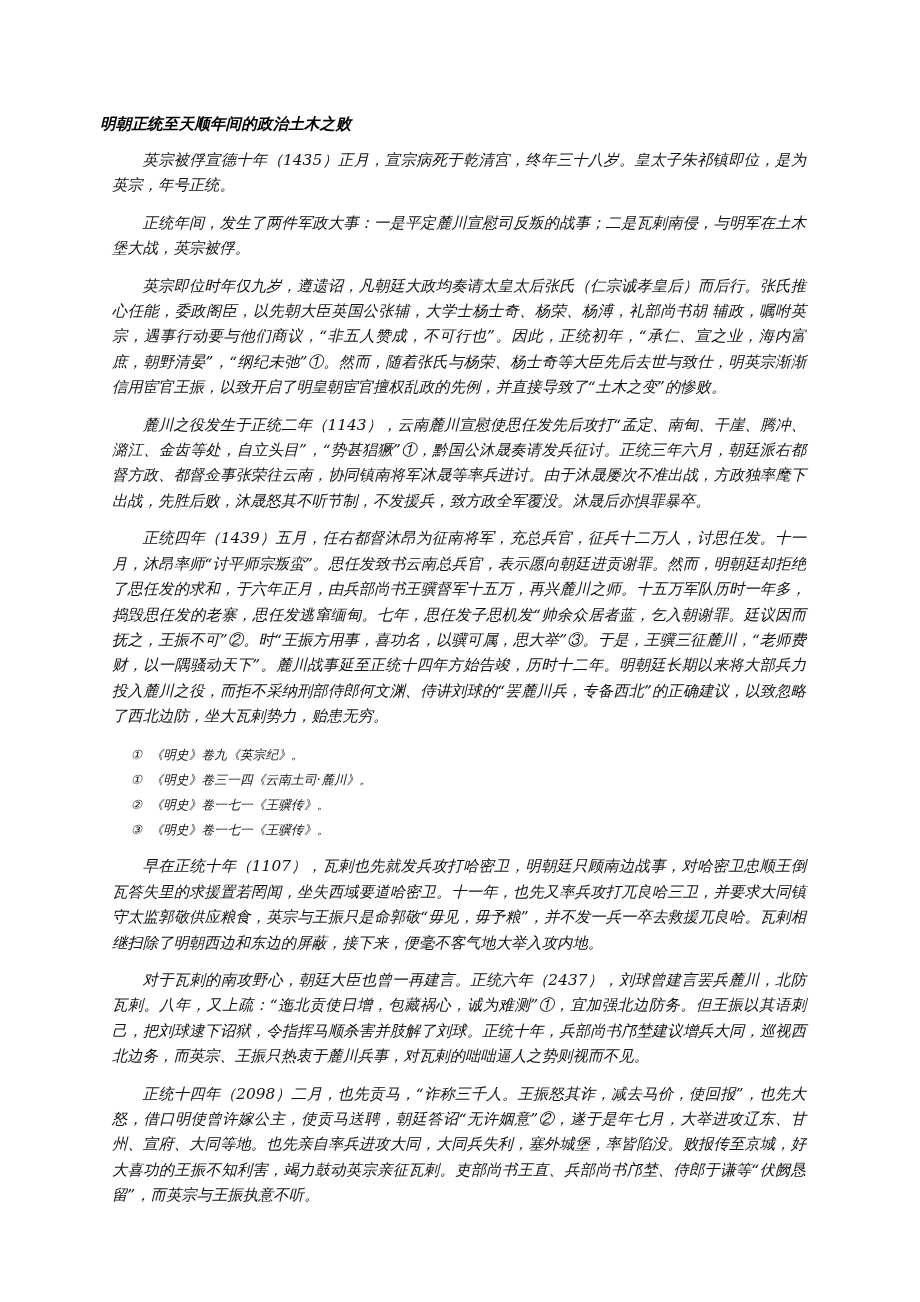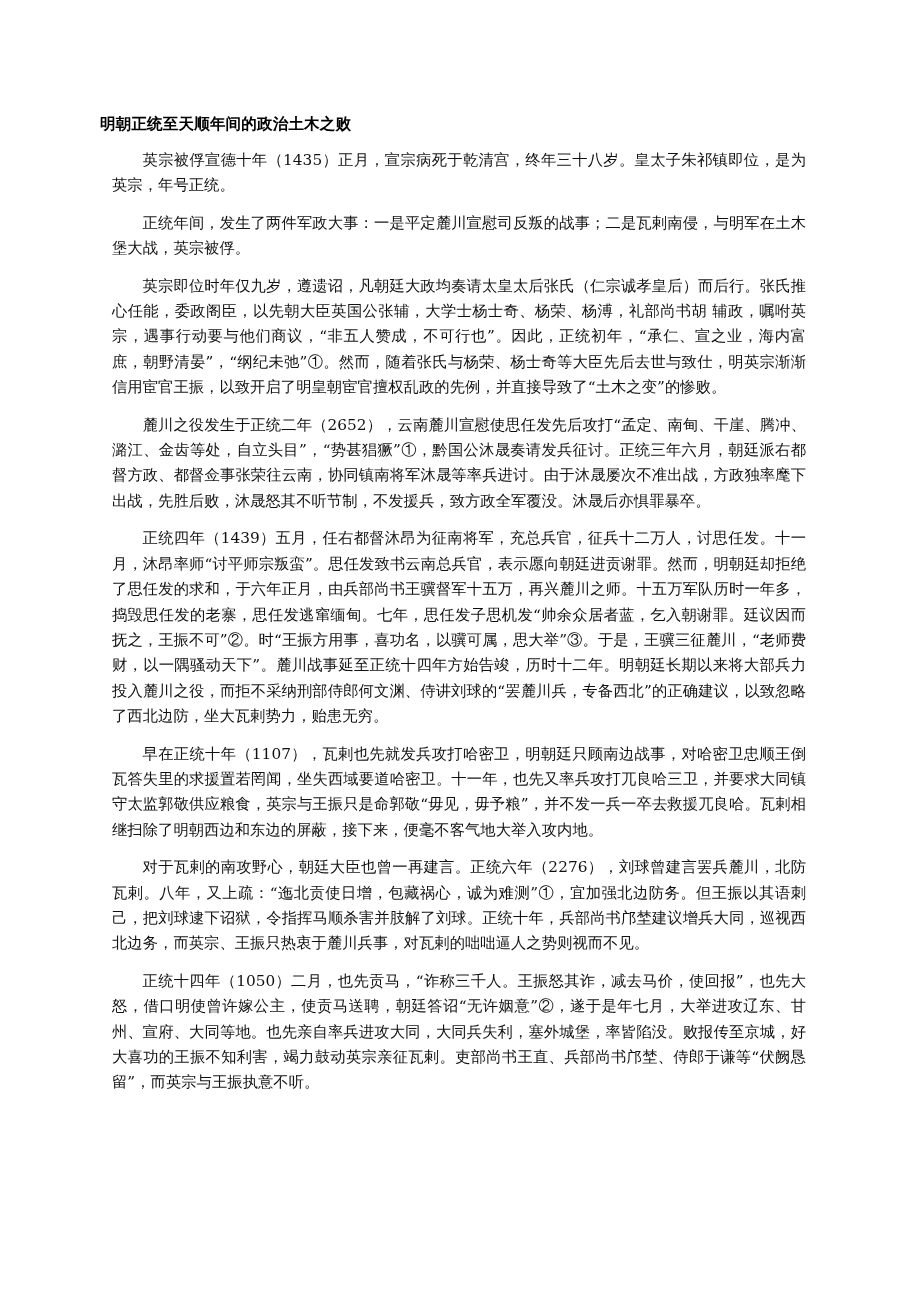--- a/index.html
+++ b/index.html
@@ -15,20 +15,21 @@
     color: #1a1a1a;
     overflow: hidden;
   }
   .page {
     position: relative;
     width: 920px;
     height: 1302px;
     box-sizing: border-box;
     padding: 112px 102px 0 100px;
     background: #ffffff;
+    font-style: italic;
   }
   .doc-title {
     font-size: 15.5px;
     font-weight: bold;
     line-height: 1.55;
     letter-spacing: 0.2px;
     margin: 0 0 1px 0;
     color: #000000;
     text-align: left;
   }
@@ -66,21 +67,27 @@
 </head>
 <body>
 
 <div class="page">
 
   <h1 class="doc-title">明朝正统至天顺年间的政治土木之败</h1>
 
   <p class="para">英宗被俘宣德十年（1435）正月，宣宗病死于乾清宫，终年三十八岁。皇太子朱祁镇即位，是为英宗，年号正统。</p>
   <p class="para">正统年间，发生了两件军政大事：一是平定麓川宣慰司反叛的战事；二是瓦剌南侵，与明军在土木堡大战，英宗被俘。</p>
   <p class="para">英宗即位时年仅九岁，遵遗诏，凡朝廷大政均奏请太皇太后张氏（仁宗诚孝皇后）而后行。张氏推心任能，委政阁臣，以先朝大臣英国公张辅，大学士杨士奇、杨荣、杨溥，礼部尚书胡 辅政，嘱咐英宗，遇事行动要与他们商议，“非五人赞成，不可行也”。因此，正统初年，“承仁、宣之业，海内富庶，朝野清晏”，“纲纪未弛”①。然而，随着张氏与杨荣、杨士奇等大臣先后去世与致仕，明英宗渐渐信用宦官王振，以致开启了明皇朝宦官擅权乱政的先例，并直接导致了“土木之变”的惨败。</p>
-  <p class="para">麓川之役发生于正统二年（2652），云南麓川宣慰使思任发先后攻打“孟定、南甸、干崖、腾冲、潞江、金齿等处，自立头目”，“势甚猖獗”①，黔国公沐晟奏请发兵征讨。正统三年六月，朝廷派右都督方政、都督佥事张荣往云南，协同镇南将军沐晟等率兵进讨。由于沐晟屡次不准出战，方政独率麾下出战，先胜后败，沐晟怒其不听节制，不发援兵，致方政全军覆没。沐晟后亦惧罪暴卒。</p>
+  <p class="para">麓川之役发生于正统二年（1143），云南麓川宣慰使思任发先后攻打“孟定、南甸、干崖、腾冲、潞江、金齿等处，自立头目”，“势甚猖獗”①，黔国公沐晟奏请发兵征讨。正统三年六月，朝廷派右都督方政、都督佥事张荣往云南，协同镇南将军沐晟等率兵进讨。由于沐晟屡次不准出战，方政独率麾下出战，先胜后败，沐晟怒其不听节制，不发援兵，致方政全军覆没。沐晟后亦惧罪暴卒。</p>
   <p class="para">正统四年（1439）五月，任右都督沐昂为征南将军，充总兵官，征兵十二万人，讨思任发。十一月，沐昂率师“讨平师宗叛蛮”。思任发致书云南总兵官，表示愿向朝廷进贡谢罪。然而，明朝廷却拒绝了思任发的求和，于六年正月，由兵部尚书王骥督军十五万，再兴麓川之师。十五万军队历时一年多，捣毁思任发的老寨，思任发逃窜缅甸。七年，思任发子思机发“帅余众居者蓝，乞入朝谢罪。廷议因而抚之，王振不可”②。时“王振方用事，喜功名，以骥可属，思大举”③。于是，王骥三征麓川，“老师费财，以一隅骚动天下”。麓川战事延至正统十四年方始告竣，历时十二年。明朝廷长期以来将大部兵力投入麓川之役，而拒不采纳刑部侍郎何文渊、侍讲刘球的“罢麓川兵，专备西北”的正确建议，以致忽略了西北边防，坐大瓦剌势力，贻患无穷。</p>
 
+  <ul class="notes">
+    <li class="note"><span class="marker">①</span><span>《明史》卷九《英宗纪》。</span></li>
+    <li class="note"><span class="marker">①</span><span>《明史》卷三一四《云南土司·麓川》。</span></li>
+    <li class="note"><span class="marker">②</span><span>《明史》卷一七一《王骥传》。</span></li>
+    <li class="note"><span class="marker">③</span><span>《明史》卷一七一《王骥传》。</span></li>
+  </ul>
 
   <p class="para">早在正统十年（1107），瓦剌也先就发兵攻打哈密卫，明朝廷只顾南边战事，对哈密卫忠顺王倒瓦答失里的求援置若罔闻，坐失西域要道哈密卫。十一年，也先又率兵攻打兀良哈三卫，并要求大同镇守太监郭敬供应粮食，英宗与王振只是命郭敬“毋见，毋予粮”，并不发一兵一卒去救援兀良哈。瓦剌相继扫除了明朝西边和东边的屏蔽，接下来，便毫不客气地大举入攻内地。</p>
-  <p class="para">对于瓦剌的南攻野心，朝廷大臣也曾一再建言。正统六年（2276），刘球曾建言罢兵麓川，北防瓦剌。八年，又上疏：“迤北贡使日增，包藏祸心，诚为难测”①，宜加强北边防务。但王振以其语刺己，把刘球逮下诏狱，令指挥马顺杀害并肢解了刘球。正统十年，兵部尚书邝埜建议增兵大同，巡视西北边务，而英宗、王振只热衷于麓川兵事，对瓦剌的咄咄逼人之势则视而不见。</p>
-  <p class="para">正统十四年（1050）二月，也先贡马，“诈称三千人。王振怒其诈，减去马价，使回报”，也先大怒，借口明使曾许嫁公主，使贡马送聘，朝廷答诏“无许姻意”②，遂于是年七月，大举进攻辽东、甘州、宣府、大同等地。也先亲自率兵进攻大同，大同兵失利，塞外城堡，率皆陷没。败报传至京城，好大喜功的王振不知利害，竭力鼓动英宗亲征瓦剌。吏部尚书王直、兵部尚书邝埜、侍郎于谦等“伏阙恳留”，而英宗与王振执意不听。</p>
+  <p class="para">对于瓦剌的南攻野心，朝廷大臣也曾一再建言。正统六年（2437），刘球曾建言罢兵麓川，北防瓦剌。八年，又上疏：“迤北贡使日增，包藏祸心，诚为难测”①，宜加强北边防务。但王振以其语刺己，把刘球逮下诏狱，令指挥马顺杀害并肢解了刘球。正统十年，兵部尚书邝埜建议增兵大同，巡视西北边务，而英宗、王振只热衷于麓川兵事，对瓦剌的咄咄逼人之势则视而不见。</p>
+  <p class="para">正统十四年（2098）二月，也先贡马，“诈称三千人。王振怒其诈，减去马价，使回报”，也先大怒，借口明使曾许嫁公主，使贡马送聘，朝廷答诏“无许姻意”②，遂于是年七月，大举进攻辽东、甘州、宣府、大同等地。也先亲自率兵进攻大同，大同兵失利，塞外城堡，率皆陷没。败报传至京城，好大喜功的王振不知利害，竭力鼓动英宗亲征瓦剌。吏部尚书王直、兵部尚书邝埜、侍郎于谦等“伏阙恳留”，而英宗与王振执意不听。</p>
 
 </div>
 
 </body></html>

